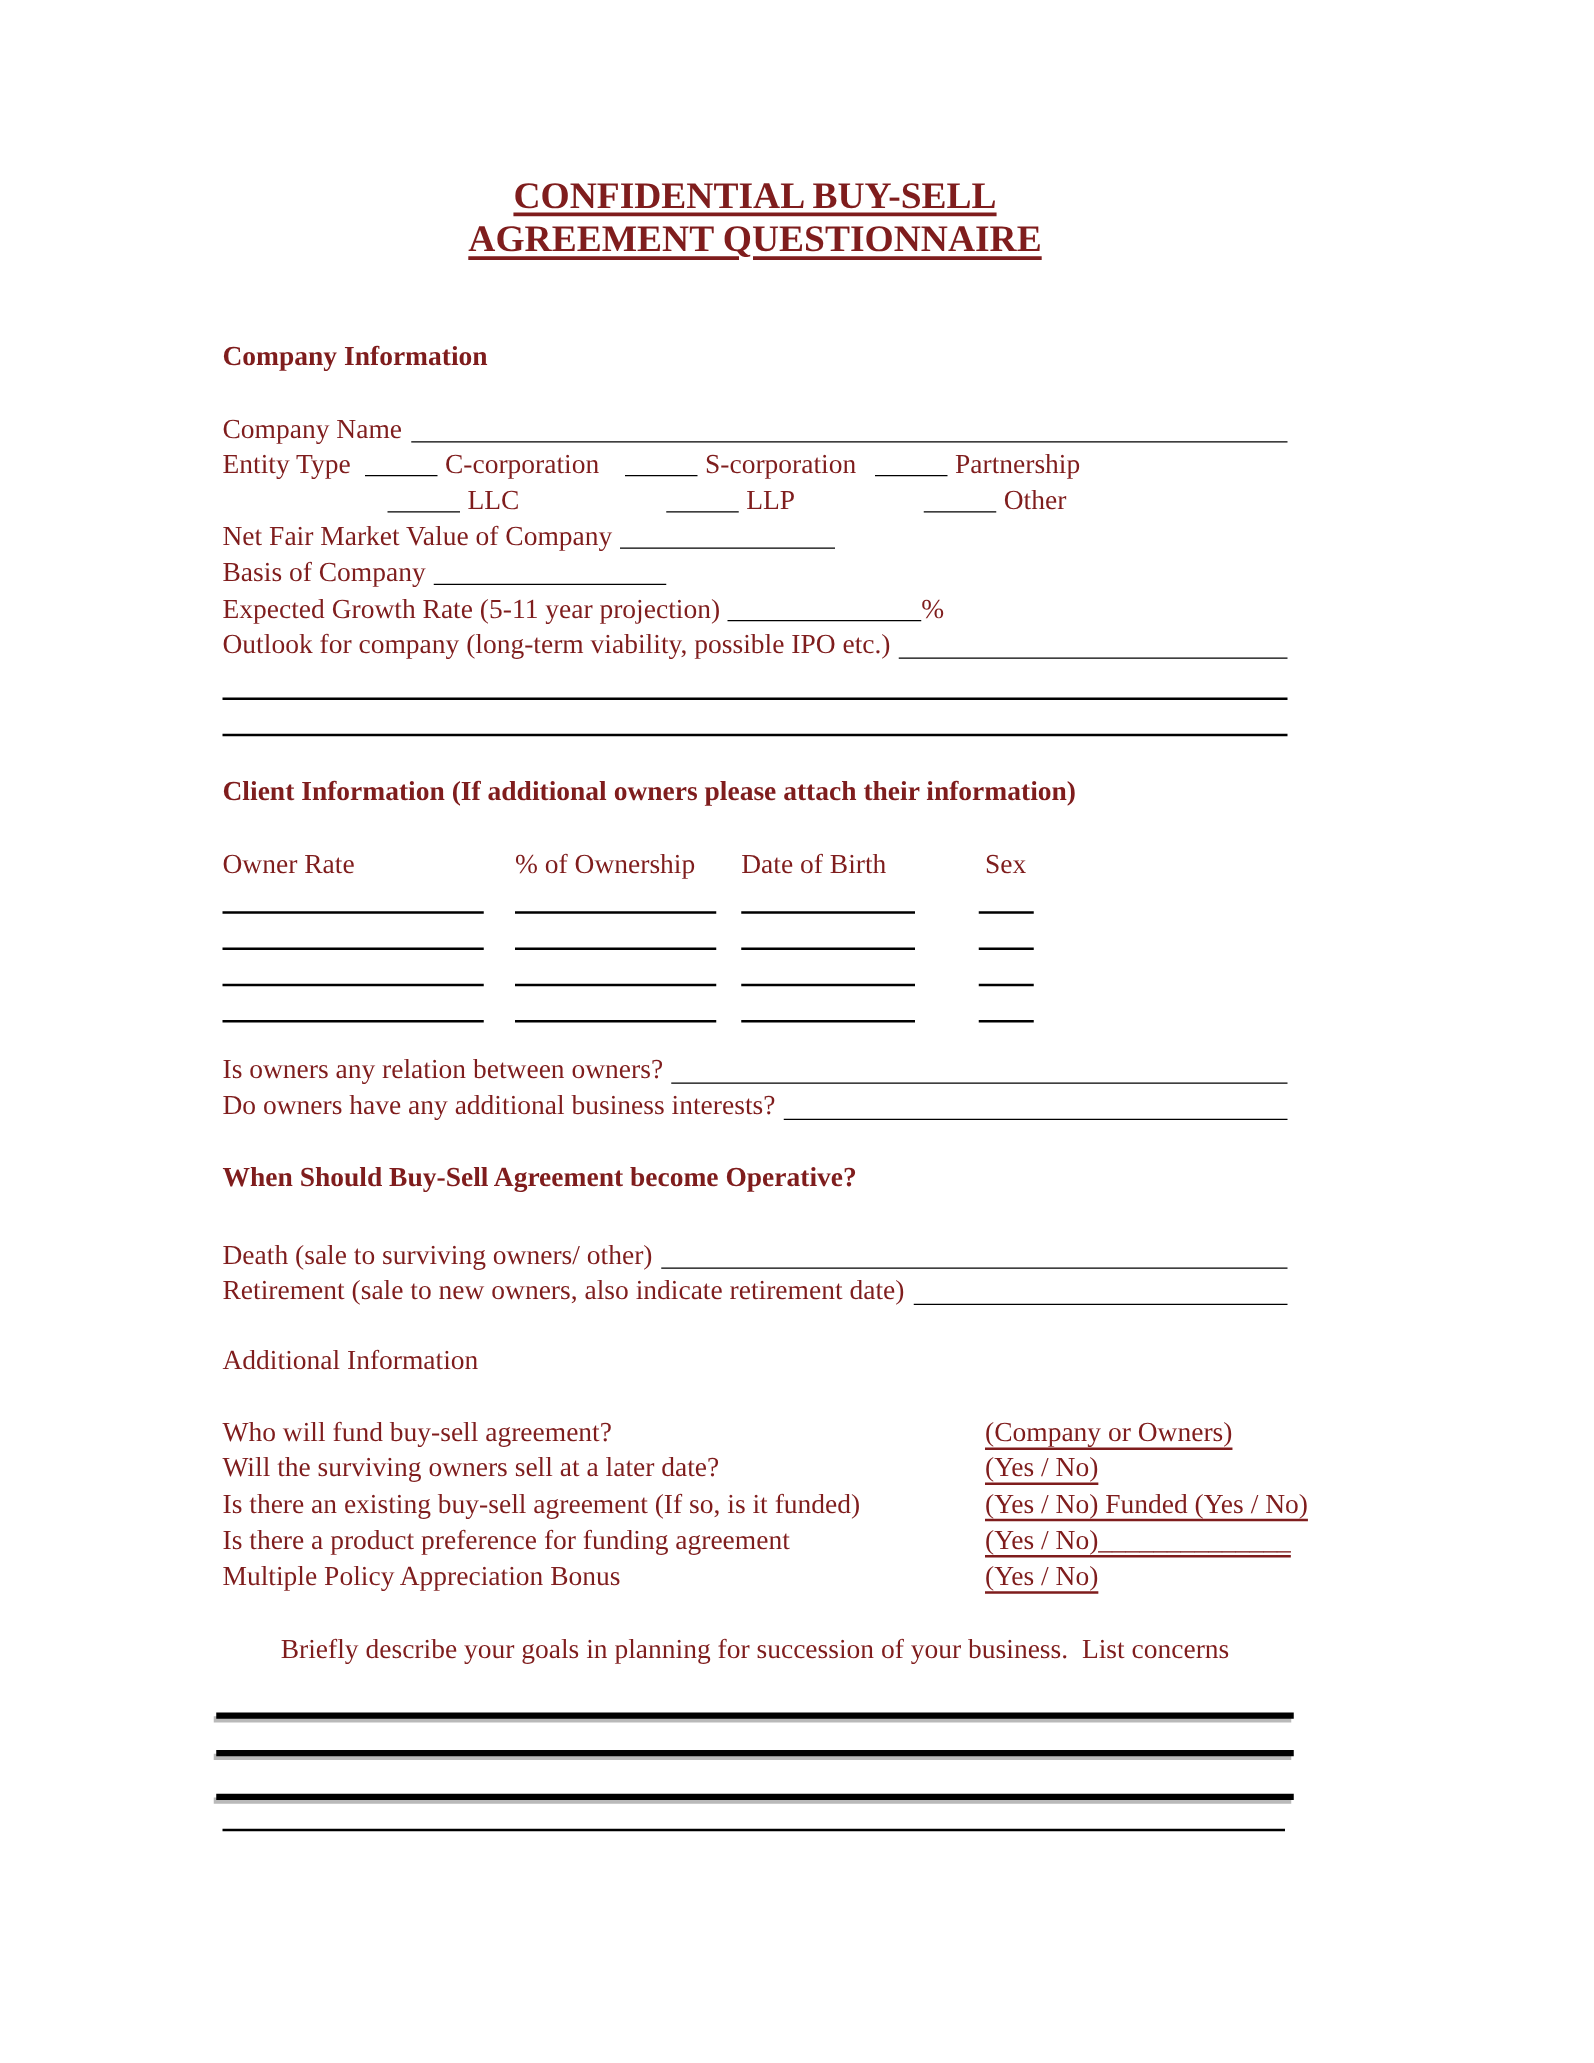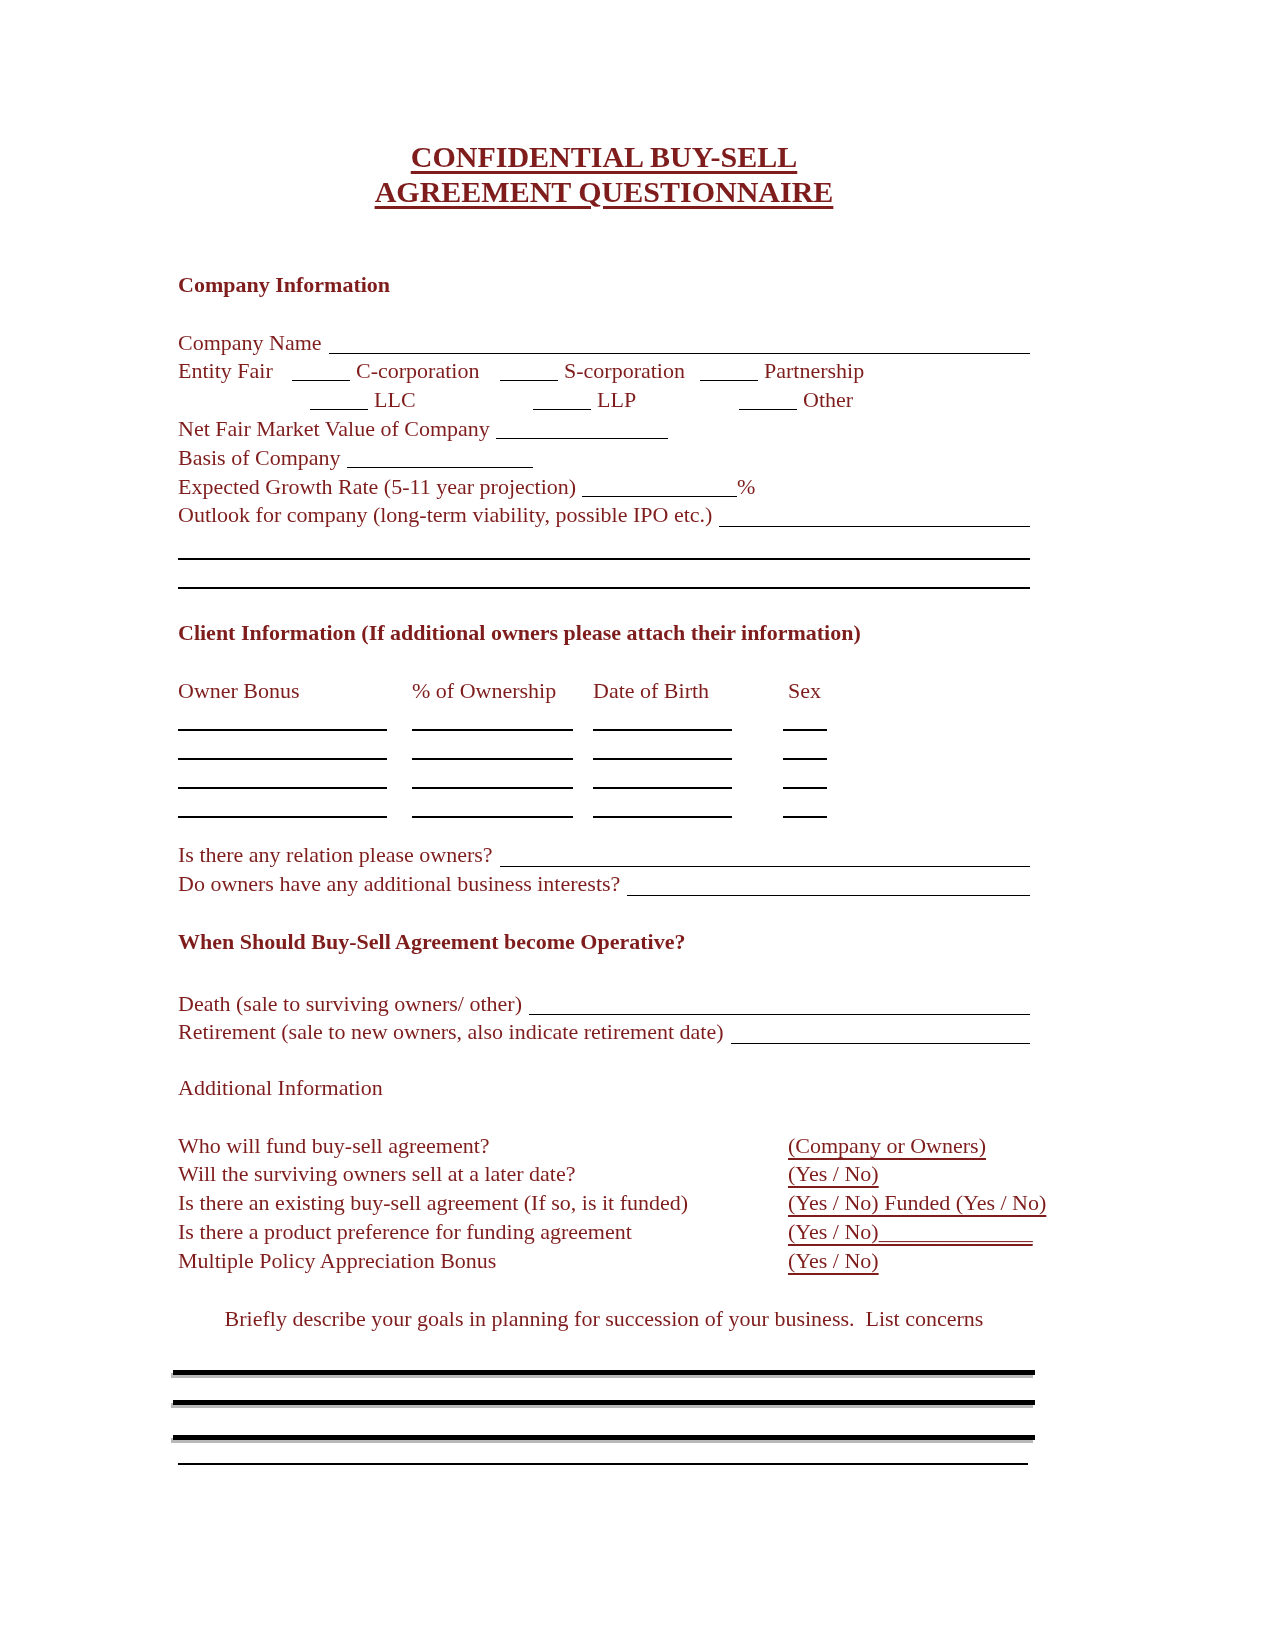--- a/index.html
+++ b/index.html
@@ -72,21 +72,21 @@
     <div class="sec" style="top:271px;">
       <div class="row bold">Company Information</div>
       <div class="spacer"></div>
 
       <div class="row flexrow">
         <span>Company Name</span>
         <span class="fill"></span>
       </div>
 
       <div class="row">
-        <span class="abs" style="left:0;">Entity Fair</span>
+        <span class="abs" style="left:0;">Entity Type</span>
         <span class="abs" style="left:114px;text-align:right;"><span class="blank w58" style="margin-left:0;"></span><span>C-corporation</span></span>
         <span class="abs" style="left:322px;"><span class="blank w58" style="margin-left:0;"></span><span>S-corporation</span></span>
         <span class="abs" style="left:522px;"><span class="blank w58" style="margin-left:0;"></span><span>Partnership</span></span>
       </div>
 
       <div class="row">
         <span class="abs" style="left:132px;"><span class="blank w58" style="margin-left:0;"></span><span>LLC</span></span>
         <span class="abs" style="left:355px;"><span class="blank w58" style="margin-left:0;"></span><span>LLP</span></span>
         <span class="abs" style="left:561px;"><span class="blank w58" style="margin-left:0;"></span><span>Other</span></span>
       </div>
@@ -110,21 +110,21 @@
     </div>
 
     <div class="fullline" style="top:558px;"></div>
     <div class="fullline" style="top:587px;"></div>
 
     <div class="sec" style="top:619px;">
       <div class="row bold">Client Information (If additional owners please attach their information)</div>
       <div class="spacer"></div>
 
       <div class="row">
-        <span class="abs colh c1">Owner Bonus</span>
+        <span class="abs colh c1">Owner Rate</span>
         <span class="abs colh c2">% of Ownership</span>
         <span class="abs colh c3">Date of Birth</span>
         <span class="abs colh c4">Sex</span>
       </div>
 
       <div class="trow first">
         <span class="seg c1"></span>
           <span class="seg c2"></span>
           <span class="seg c3"></span>
           <span class="seg c4"></span>
@@ -144,21 +144,21 @@
       <div class="trow">
         <span class="seg c1"></span>
           <span class="seg c2"></span>
           <span class="seg c3"></span>
           <span class="seg c4"></span>
       </div>
 
       <div style="height:23px;"></div>
 
       <div class="row flexrow">
-        <span>Is there any relation please owners?</span>
+        <span>Is owners any relation between owners?</span>
         <span class="fill"></span>
       </div>
       <div class="row flexrow">
         <span>Do owners have any additional business interests?</span>
         <span class="fill"></span>
       </div>
     </div>
 
     <div class="sec" style="top:928px;">
       <div class="row bold">When Should Buy-Sell Agreement become Operative?</div>

